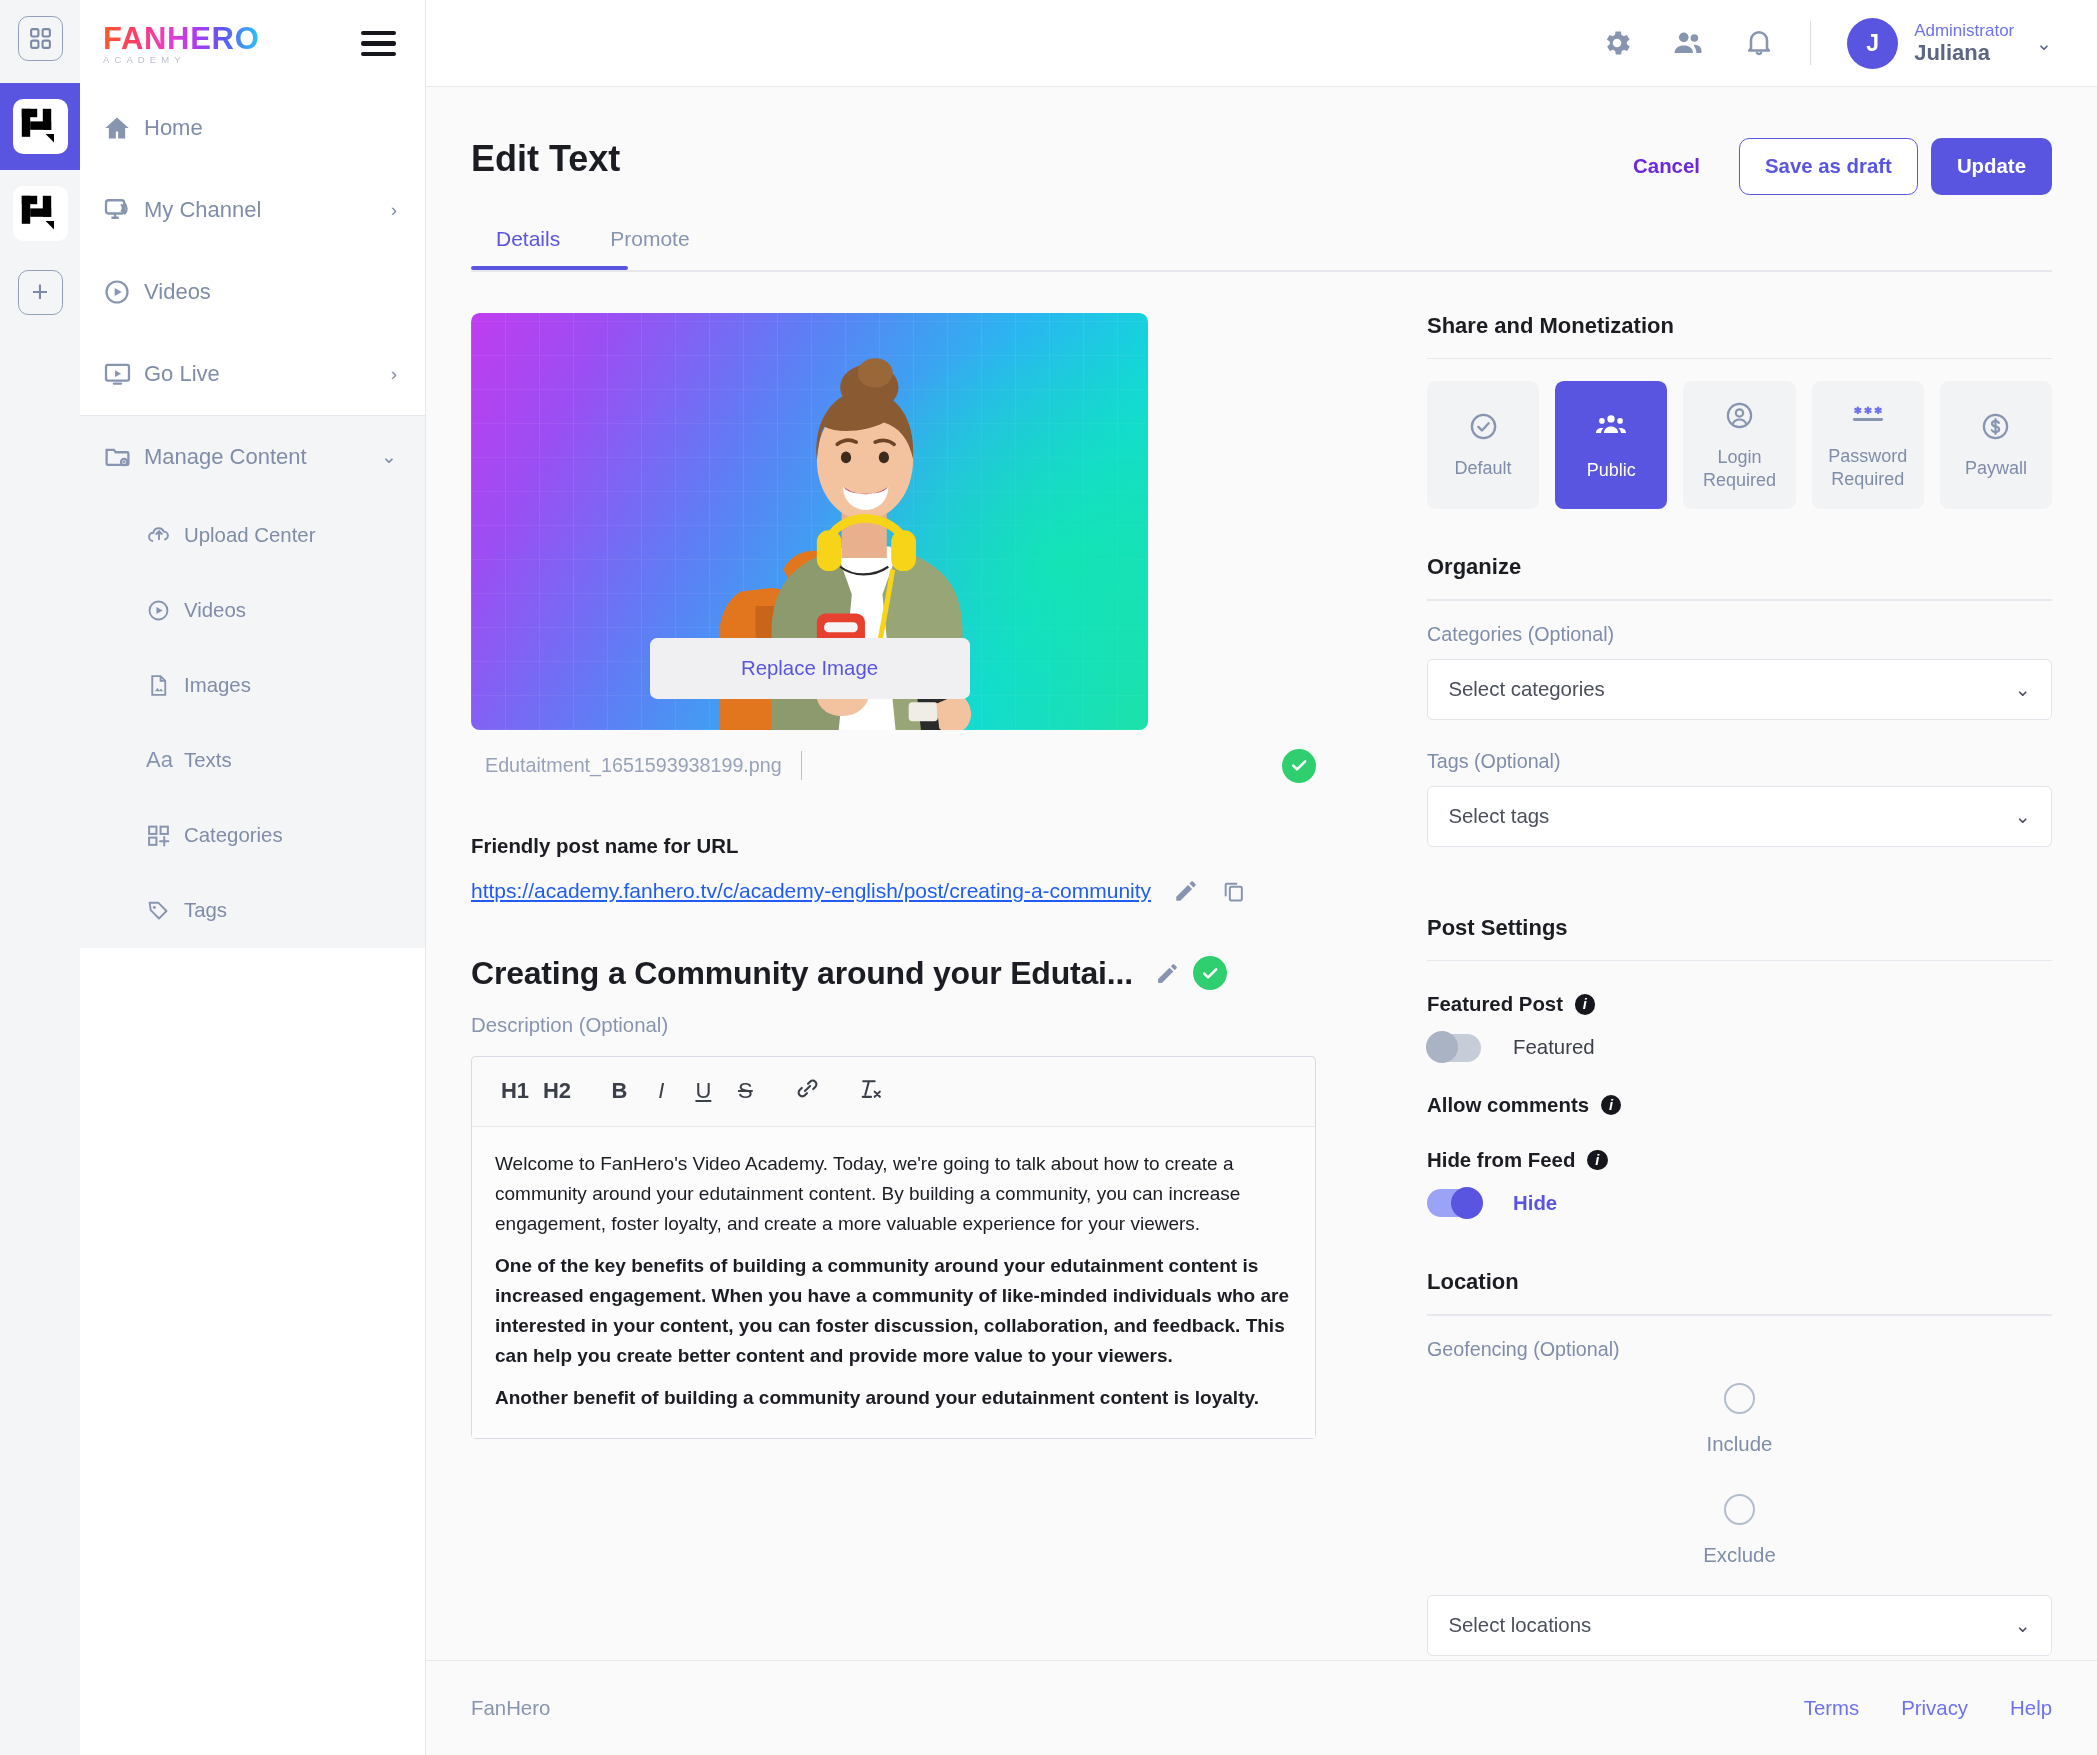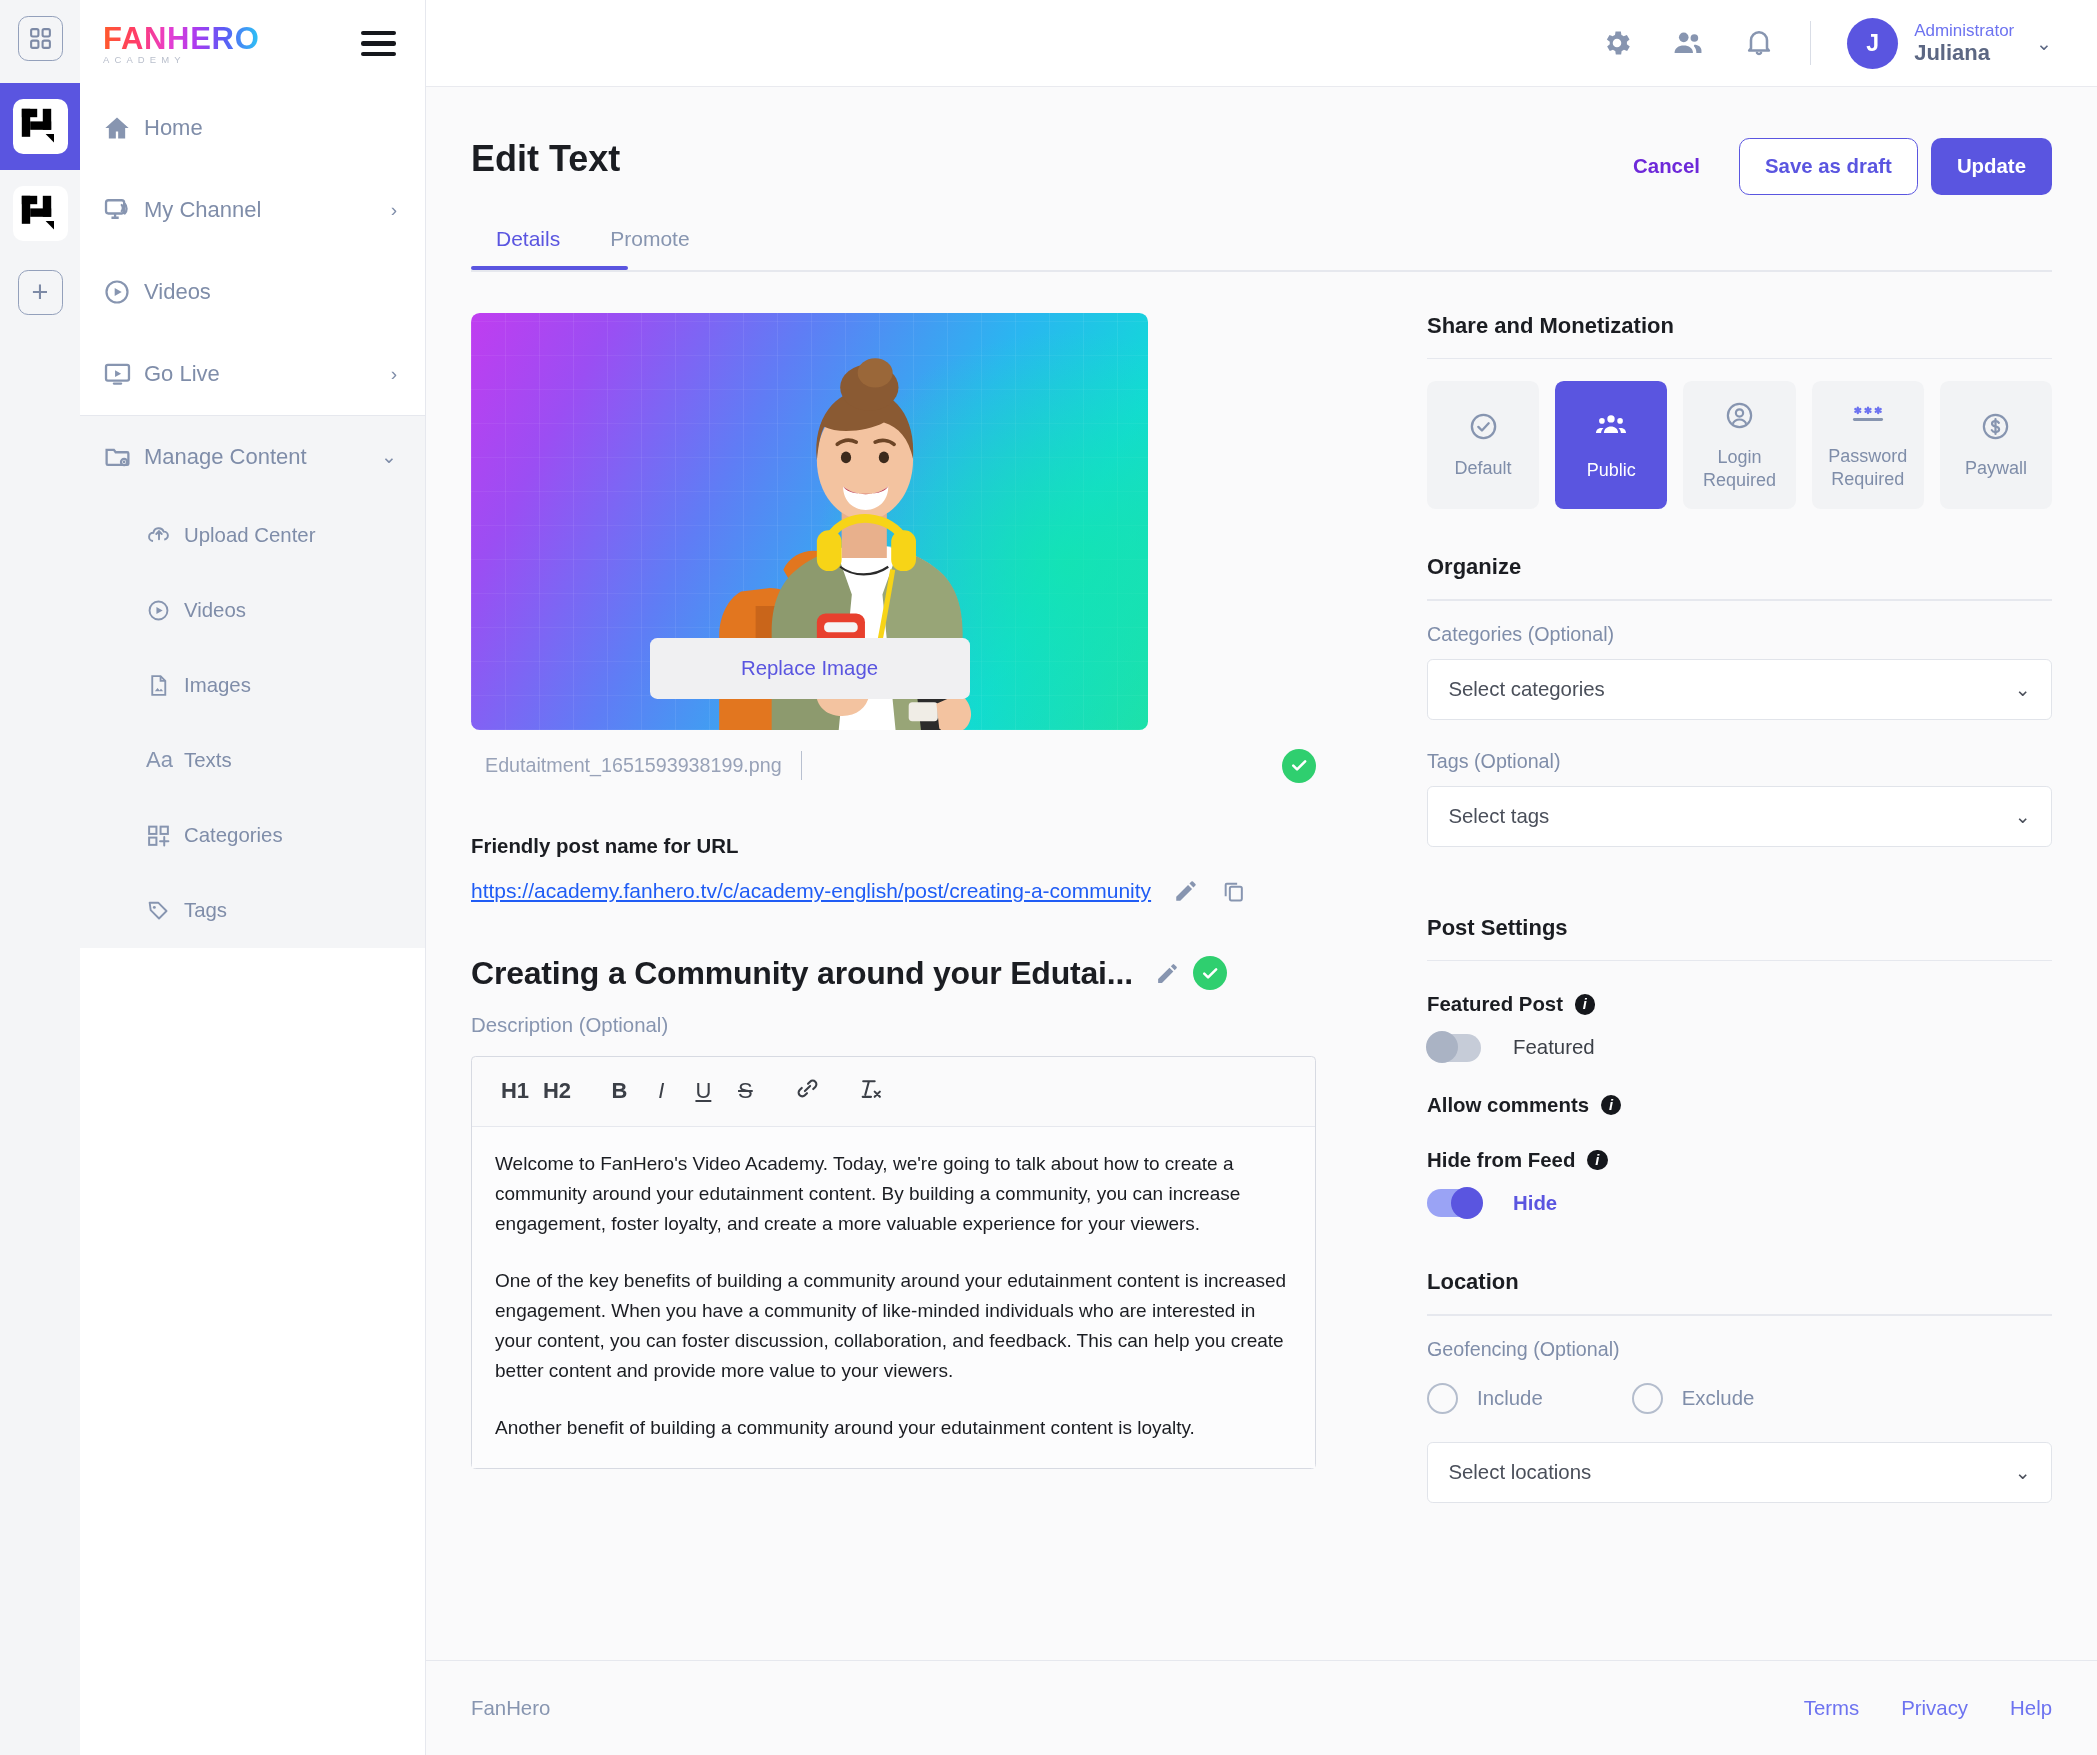--- a/index.html
+++ b/index.html
@@ -145,21 +145,21 @@
 
   .post-title-row { display:flex; align-items:center; margin-top: 51px; }
   .post-title { font-size: 32px; font-weight: 700; color:#1b1d22; letter-spacing:-0.2px; }
   .desc-label { font-size: 20.4px; color:#8795b0; margin-top: 22px; }
   .editor { margin-top: 19px; border: 1.5px solid #d7dae2; border-radius: 4.4px; background:#fafafb; width: 845px; }
   .editor-toolbar { display:flex; align-items:center; gap: 0; padding: 19px 22px; border-bottom: 1.5px solid #e6e8ee; }
   .tool { color:#3b3f47; font-size:22px; font-weight:700; width: 42px; text-align:center; cursor:pointer; }
   .tool.sp { margin-left: 20.4px; }
   .editor-body { background: #fcfcfd; padding: 22px 23px 25px 23px; }
   .editor-body p { font-size: 19px; line-height: 1.58; color:#1b1d22; }
-  .editor-body p + p { margin-top: 27px; }
+  .editor-body p + p { margin-top: 12px; font-weight: bold; }
 
   
   .sec-title { font-size: 22px; font-weight: 700; color: #1b1d22; }
   .sec-rule { height: 1.5px; background:#e6e8ee; margin-top: 19px; }
   .share-grid { display:flex; gap: 16px; margin-top: 22px; }
   .share-card {
     flex:1; background:#f2f3f5; border-radius: 8.7px; height: 128px;
     display:flex; flex-direction:column; align-items:center; justify-content:center; gap: 11.7px;
     color:#7f8da9; font-size: 18px; text-align:center; line-height:1.16; cursor:pointer;
   }
@@ -179,21 +179,21 @@
     font-size:14.6px; font-weight:700; display:flex; align-items:center; justify-content:center; font-style: italic;
   }
   .toggle-row { display:flex; align-items:center; gap: 32px; margin-top: 17.5px; }
   .toggle { width: 54px; height: 28px; border-radius: 14px; background:#c6ccd8; position:relative; cursor:pointer; }
   .toggle .knob { position:absolute; top:-2.2px; left:-1.5px; width: 32px; height: 32px; border-radius:50%; background:#aab3c4; }
   .toggle.on { background:#9aa3f5; }
   .toggle.on .knob { left: auto; right:-1.5px; background:#5a55e0; }
   .toggle-text { font-size: 20.4px; color:#3b3f47; }
   .toggle-text.on { color:#5a55e0; font-weight: 700; }
 
-  .radio-row { display:flex; align-items:center; gap: 19px; margin-top: 22px; }
+  .radio-row { display:flex; align-items:center; gap: 19px; margin-top: 22px; flex-direction: column; }
   .radio { width: 31px; height: 31px; border-radius:50%; border: 2.2px solid #b4bdcd; }
   .radio-lbl { font-size: 20.4px; color:#7f8da9; }
   .radio-gap { width: 51px; }
 
   
   .footer {
     height: 95px; background:#fafafb; border-top: 1.5px solid #e6e8ee;
     display:flex; align-items:center; justify-content:space-between; padding: 0 45px;
     position:absolute; left:0; right:0; bottom:0;
   }

